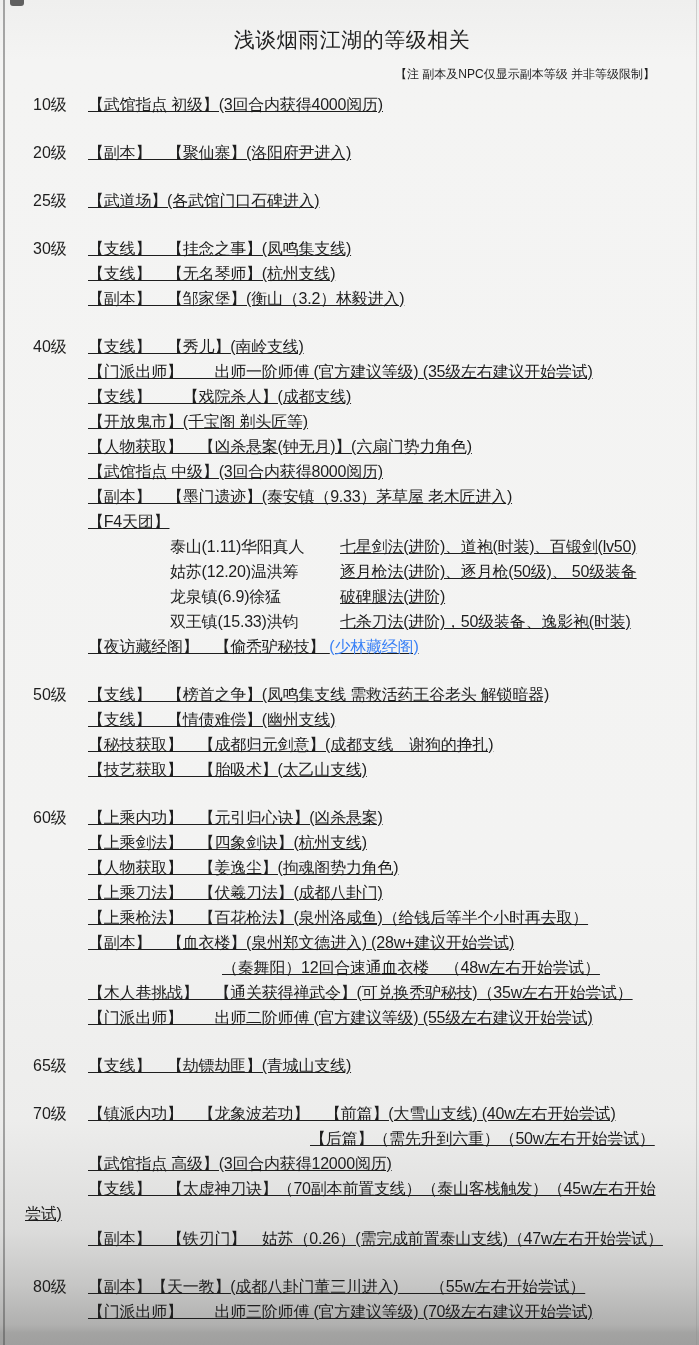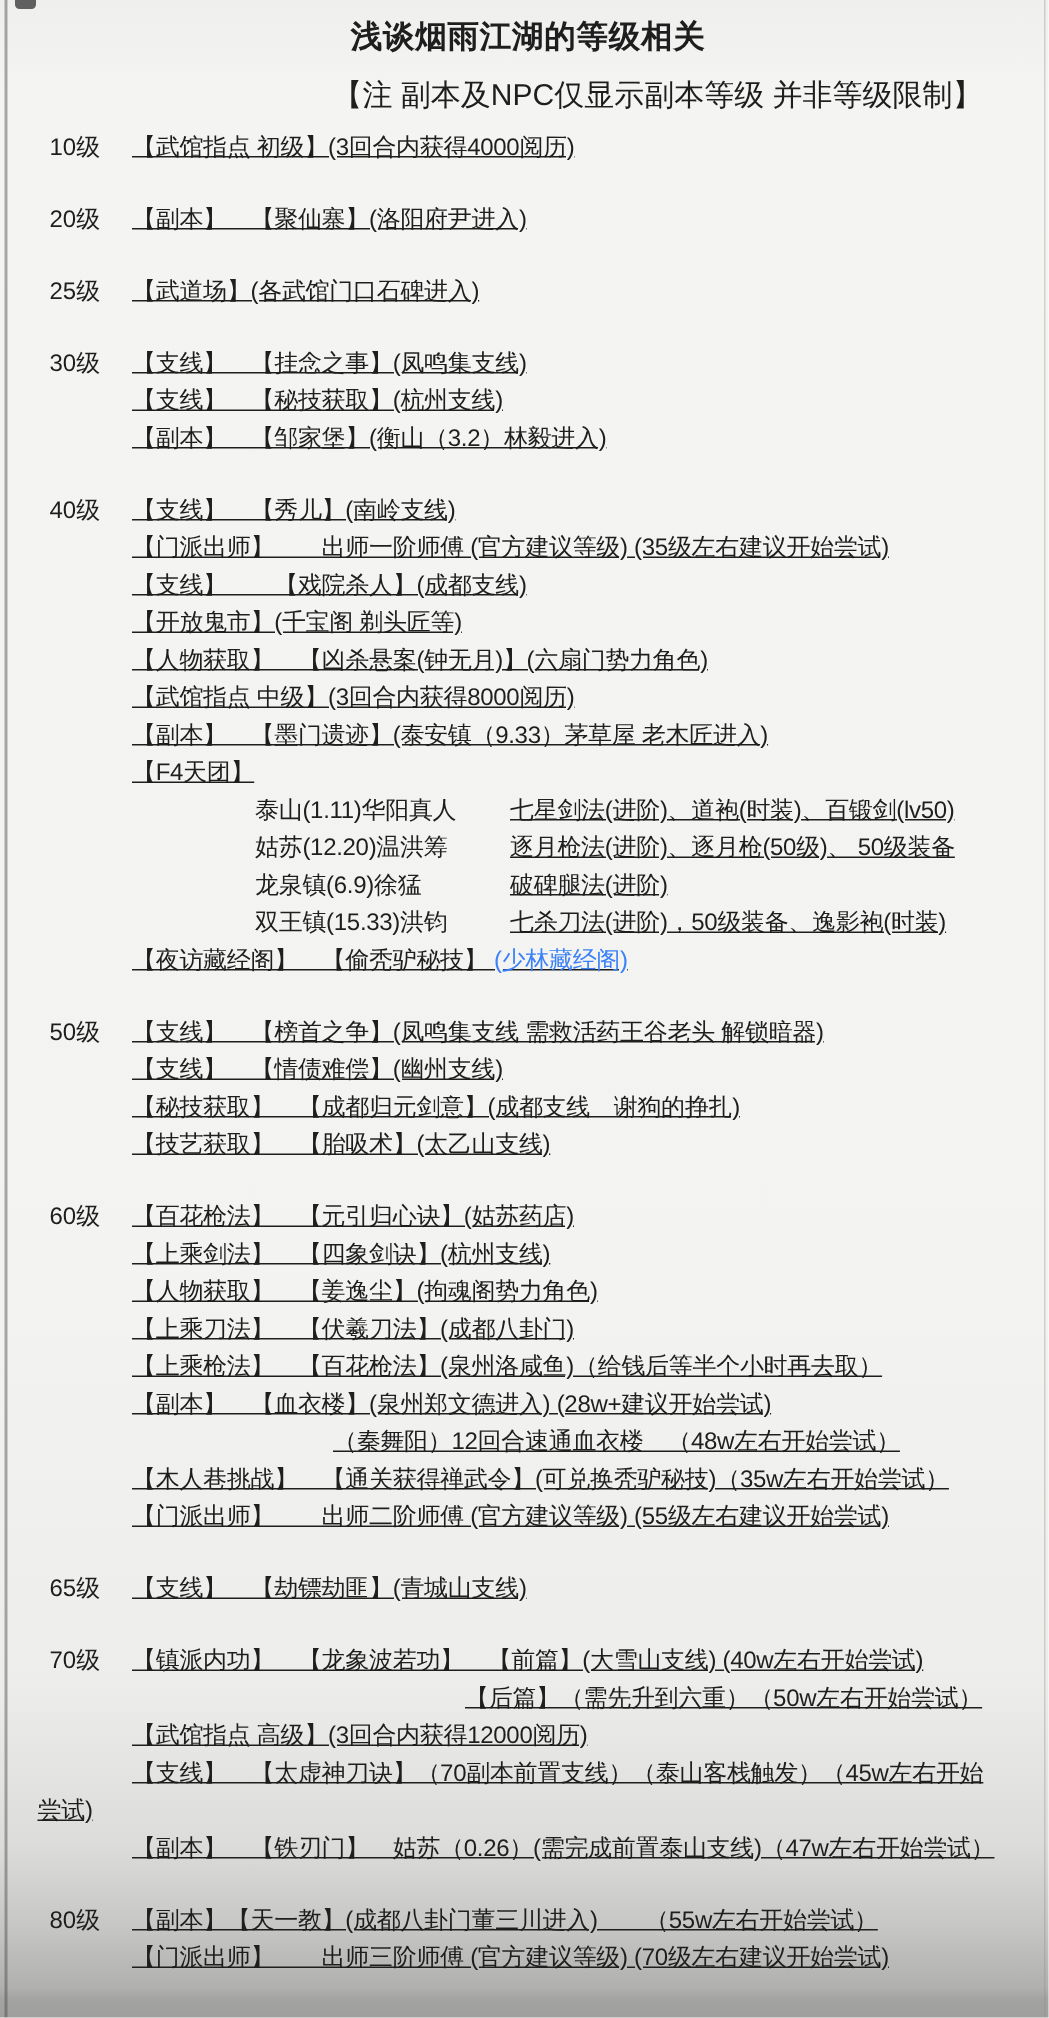--- a/index.html
+++ b/index.html
@@ -8,22 +8,22 @@
     font-family:"Liberation Sans","DejaVu Sans",sans-serif;
     color:#1e1e1e;
     background:linear-gradient(180deg,
       #efefee 0px, #f4f4f3 60px, #f3f3f2 860px, #ededec 1120px,
       #dcdcdb 1230px, #c6c6c5 1285px, #b0b0af 1325px, #a3a3a2 1333px, #9f9f9e 1345px);
   }
   .edge-left{position:absolute;left:3px;top:0;width:2px;height:100%;background:rgba(70,70,70,.45);}
   .edge-right{position:absolute;right:2px;top:0;width:1px;height:100%;background:rgba(140,140,140,.35);}
   .top-smudge{position:absolute;left:10px;top:0;width:14px;height:6px;background:#474747;border-radius:0 0 3px 3px;opacity:.85;}
   .doc{position:relative;box-sizing:border-box;width:699px;height:1345px;padding:10px 0 0 33px;}
-  .title{width:666px;margin:0 0 12px -14px;text-align:center;font-size:21px;font-weight:bold;letter-spacing:.5px;}
-  .note{width:666px;box-sizing:border-box;padding-right:44px;text-align:right;font-size:20px;margin-bottom:9px;white-space:nowrap;}
+  .title{width:666px;margin:16px 0 12px -14px;text-align:center;font-size:21px;font-weight:normal;letter-spacing:.5px;}
+  .note{width:666px;box-sizing:border-box;padding-right:44px;text-align:right;font-size:12px;margin-bottom:9px;white-space:nowrap;}
   .section{display:flex;margin-bottom:23px;}
   .level{flex:none;width:55px;font-size:16px;line-height:25px;}
   .sec-body{flex:1;min-width:0;text-decoration:underline;}
   .line{font-size:16px;line-height:25px;white-space:nowrap;letter-spacing:-0.2px;}
   .ind-0{margin-left:0;}
   .ind-f4{margin-left:82px;}
   .ind-qin{margin-left:134px;}
   .ind-hou{margin-left:222px;}
   .ind-flush{margin-left:-63px;}
   .f4-name{display:inline-block;width:170px;}
@@ -55,21 +55,21 @@
       <div class="section">
         <div class="level">25级</div>
         <div class="sec-body">
           <div class="line ind-0"><span>【武道场】(各武馆门口石碑进入)</span></div>
         </div>
       </div>
       <div class="section">
         <div class="level">30级</div>
         <div class="sec-body">
           <div class="line ind-0"><span>【支线】　【挂念之事】(凤鸣集支线)</span></div>
-          <div class="line ind-0"><span>【支线】　【秘技获取】(杭州支线)</span></div>
+          <div class="line ind-0"><span>【支线】　【无名琴师】(杭州支线)</span></div>
           <div class="line ind-0"><span>【副本】　【邹家堡】(衡山（3.2）林毅进入)</span></div>
         </div>
       </div>
       <div class="section">
         <div class="level">40级</div>
         <div class="sec-body">
           <div class="line ind-0"><span>【支线】　【秀儿】(南岭支线)</span></div>
           <div class="line ind-0"><span>【门派出师】　　出师一阶师傅 (官方建议等级) (35级左右建议开始尝试)</span></div>
           <div class="line ind-0"><span>【支线】　　【戏院杀人】(成都支线)</span></div>
           <div class="line ind-0"><span>【开放鬼市】(千宝阁 剃头匠等)</span></div>
@@ -89,21 +89,21 @@
         <div class="sec-body">
           <div class="line ind-0"><span>【支线】　【榜首之争】(凤鸣集支线 需救活药王谷老头 解锁暗器)</span></div>
           <div class="line ind-0"><span>【支线】　【情债难偿】(幽州支线)</span></div>
           <div class="line ind-0"><span>【秘技获取】　【成都归元剑意】(成都支线　谢狗的挣扎)</span></div>
           <div class="line ind-0"><span>【技艺获取】　【胎吸术】(太乙山支线)</span></div>
         </div>
       </div>
       <div class="section">
         <div class="level">60级</div>
         <div class="sec-body">
-          <div class="line ind-0"><span>【百花枪法】　【元引归心诀】(姑苏药店)</span></div>
+          <div class="line ind-0"><span>【上乘内功】　【元引归心诀】(凶杀悬案)</span></div>
           <div class="line ind-0"><span>【上乘剑法】　【四象剑诀】(杭州支线)</span></div>
           <div class="line ind-0"><span>【人物获取】　【姜逸尘】(拘魂阁势力角色)</span></div>
           <div class="line ind-0"><span>【上乘刀法】　【伏羲刀法】(成都八卦门)</span></div>
           <div class="line ind-0"><span>【上乘枪法】　【百花枪法】(泉州洛咸鱼)（给钱后等半个小时再去取）</span></div>
           <div class="line ind-0"><span>【副本】　【血衣楼】(泉州郑文德进入) (28w+建议开始尝试)</span></div>
           <div class="line ind-qin"><span>（秦舞阳）12回合速通血衣楼　（48w左右开始尝试）</span></div>
           <div class="line ind-0"><span>【木人巷挑战】　【通关获得禅武令】(可兑换秃驴秘技)（35w左右开始尝试）</span></div>
           <div class="line ind-0"><span>【门派出师】　　出师二阶师傅 (官方建议等级) (55级左右建议开始尝试)</span></div>
         </div>
       </div>

